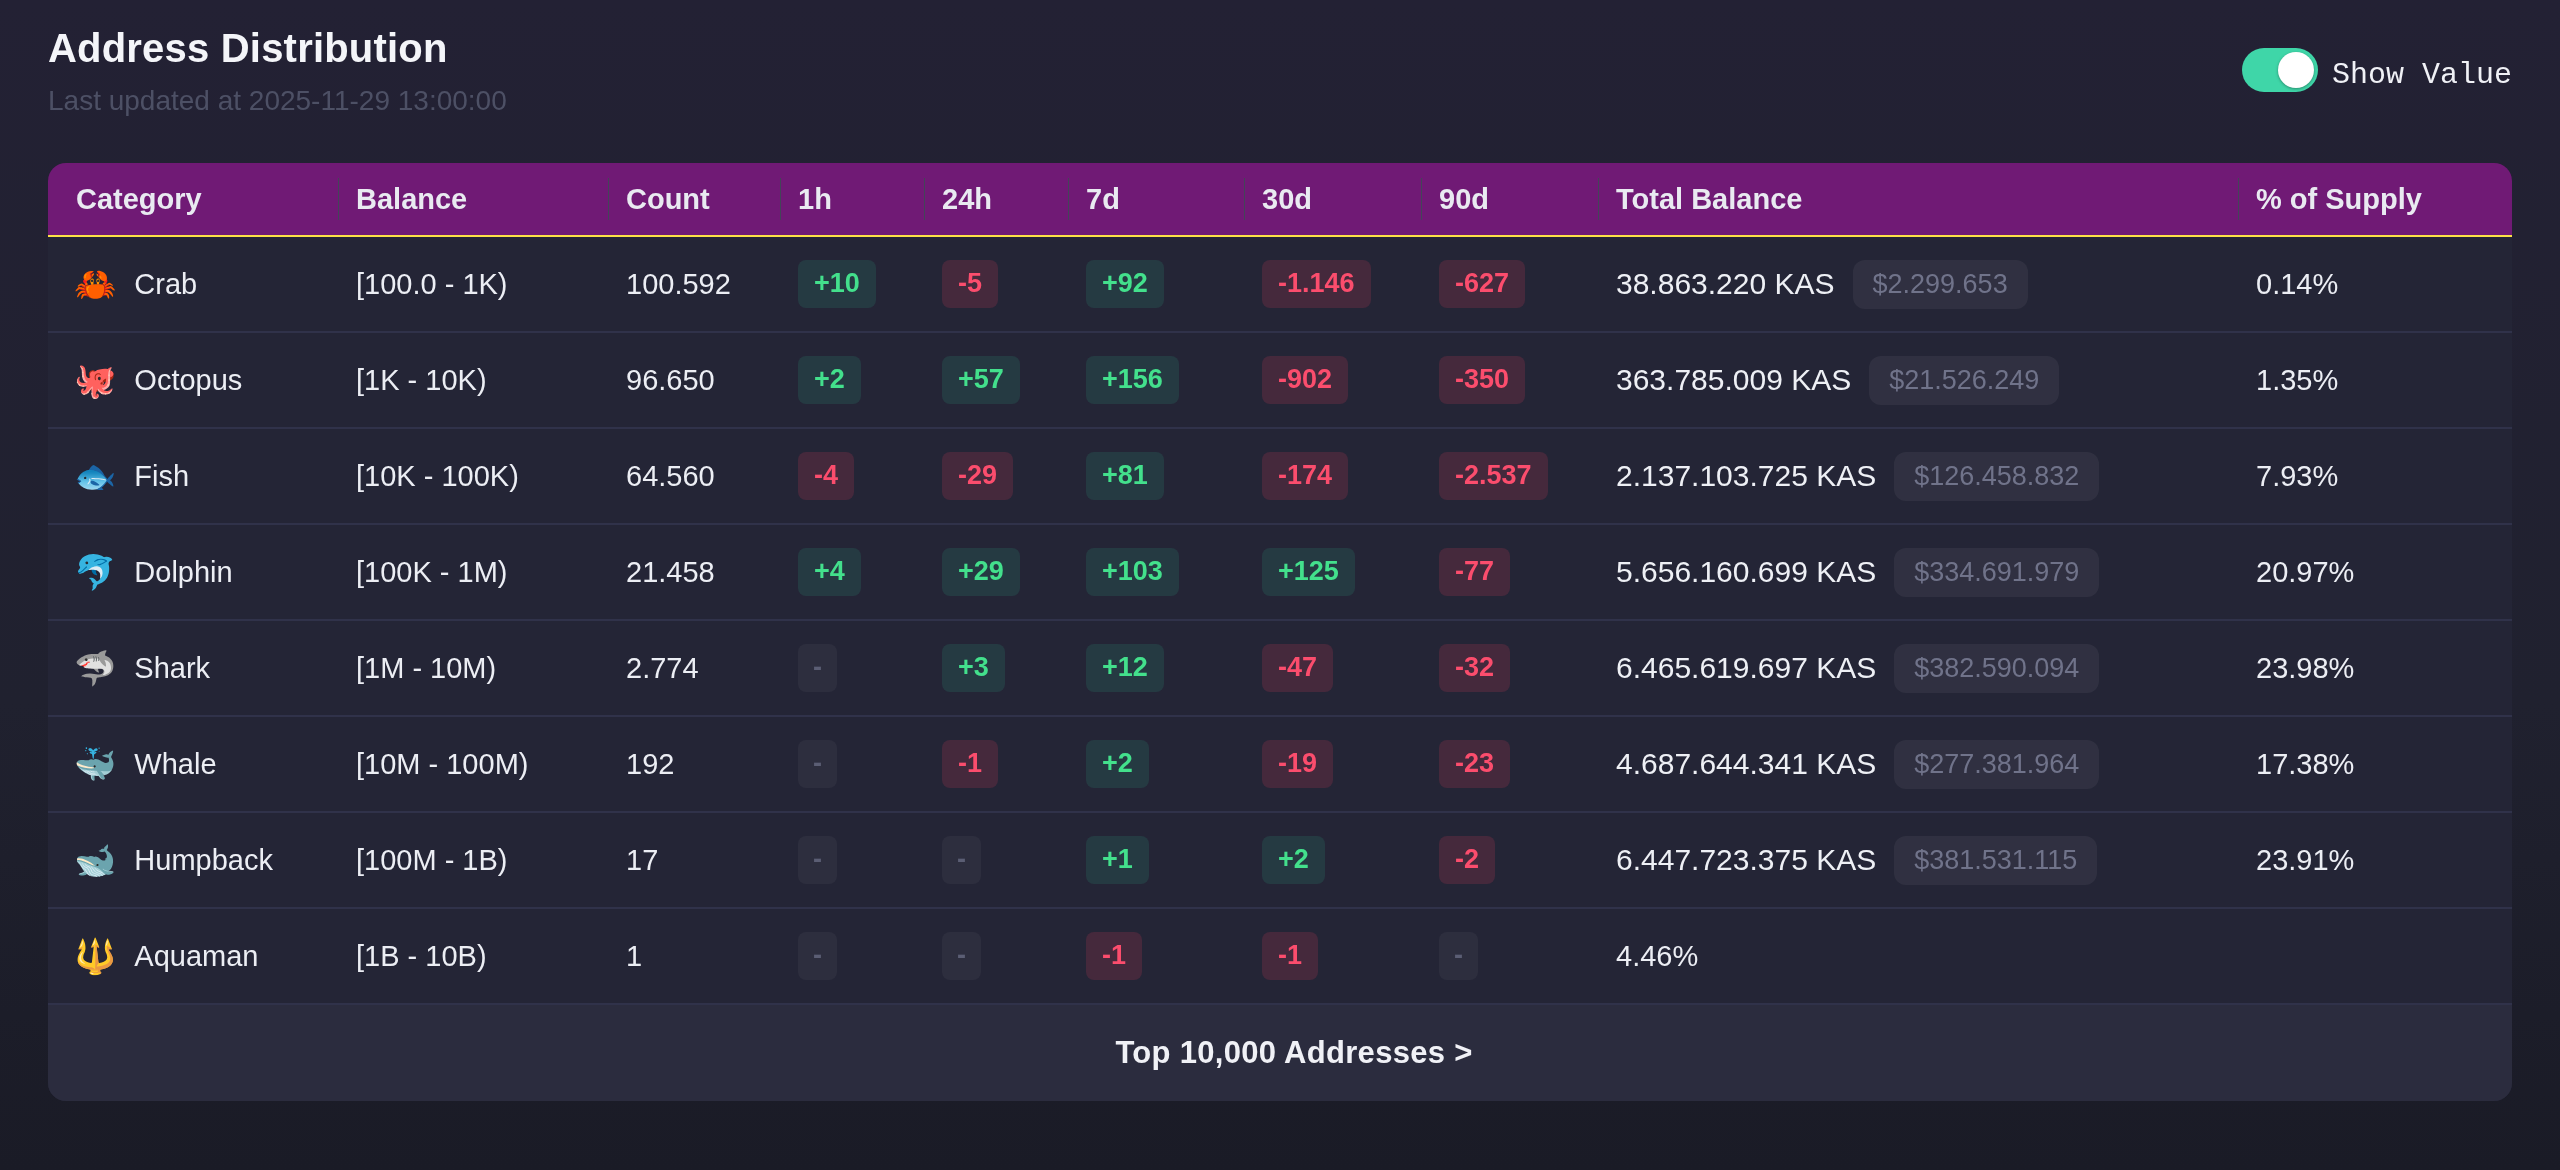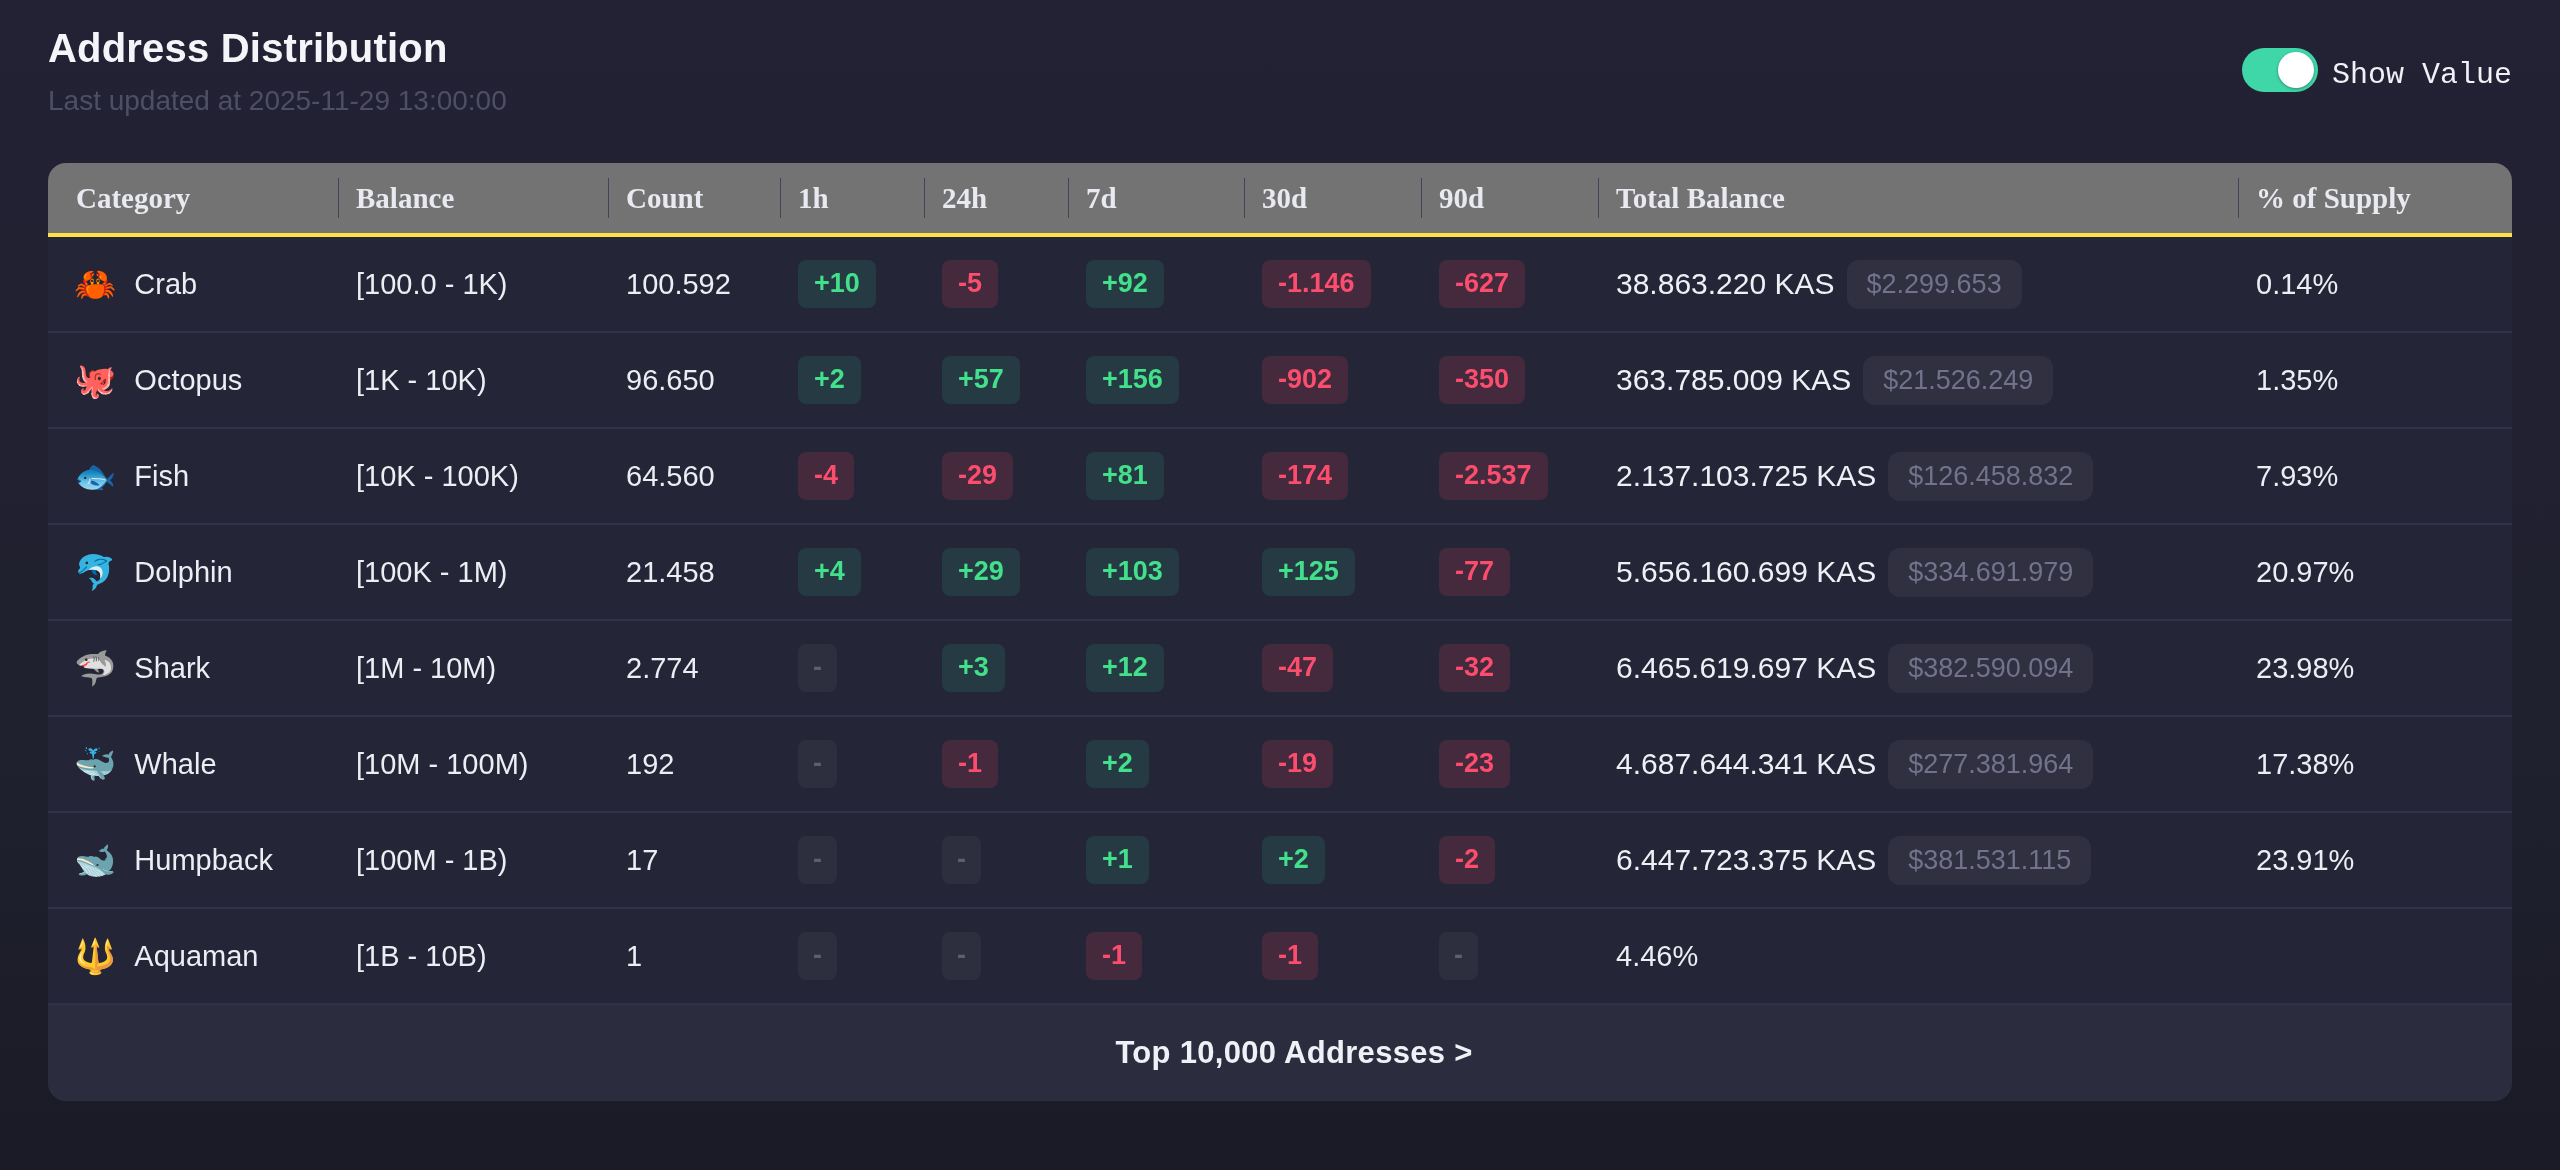--- a/index.html
+++ b/index.html
@@ -38,21 +38,21 @@
     position: absolute; left: 48px; top: 163px; width: 2464px;
     border-radius: 18px; overflow: hidden;
     background: #242536;
   }
   .thead, .row, .trow {
     display: grid;
     grid-template-columns: 290px 270px 172px 144px 144px 176px 177px 177px 640px 1fr;
     align-items: center;
   }
   .thead {
-    background: #737373; height: 74px; border-bottom: 4px solid #fde047; font-family: Liberation Serif, serif;
+    background: #701a75; height: 74px; border-bottom: 2px solid #fde047;
   }
   .hcell {
     font-size: 29px; font-weight: bold; color: #e9eaf1;
     padding-left: 18px; position: relative; height: 100%;
     display: flex; align-items: center;
   }
   .hcell:first-child { padding-left: 28px; }
   .hcell + .hcell::before {
     content: ""; position: absolute; left: 0; top: 15px; bottom: 15px;
     width: 1px; background: #434458;
@@ -66,21 +66,21 @@
 
   .badge {
     display: inline-block; font-size: 27px; font-weight: bold;
     padding: 9px 16px; border-radius: 8px; min-width: 24px; text-align: center;
     line-height: 1.1;
   }
   .badge.pos { color: #43e08c; background: rgba(52, 211, 153, 0.12); }
   .badge.neg { color: #fb4d6d; background: rgba(244, 63, 94, 0.16); }
   .badge.neutral { color: #5b5e74; background: rgba(255,255,255,0.045); padding: 9px 15px; }
 
-  .total-wrap { display: flex; align-items: center; gap: 12px; }
+  .total-wrap { display: flex; align-items: center; gap: 18px; }
   .kas { font-size: 30px; color: #eef0f5; }
   .usd {
     display: inline-block; font-size: 27px; color: #70738a;
     background: rgba(255,255,255,0.055); border-radius: 12px; padding: 9px 20px;
   }
 
   .tfoot {
     height: 96px; background: #2b2c3e;
     display: flex; align-items: center; justify-content: center;
   }

